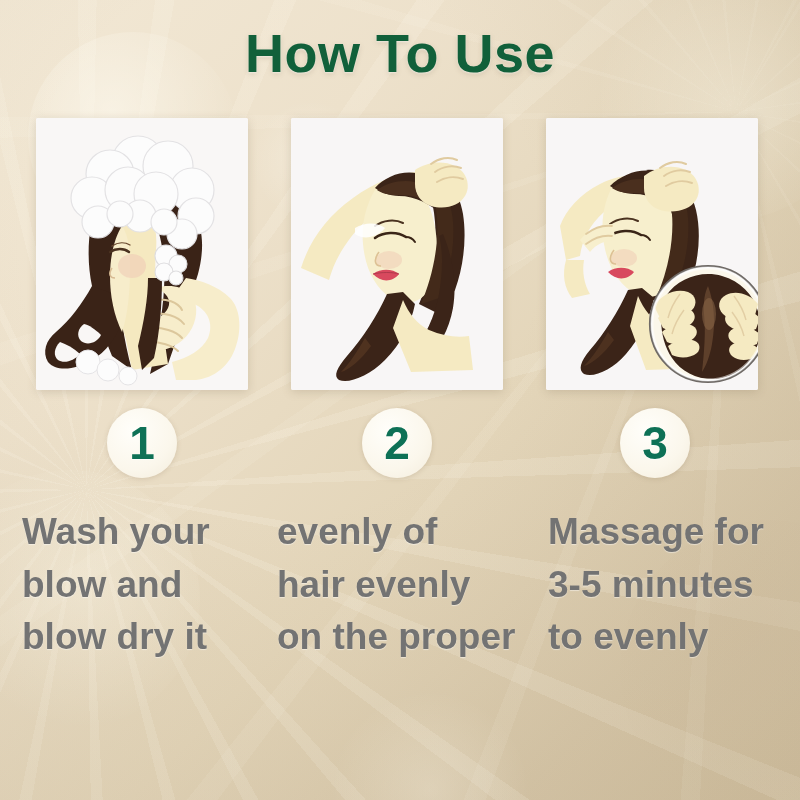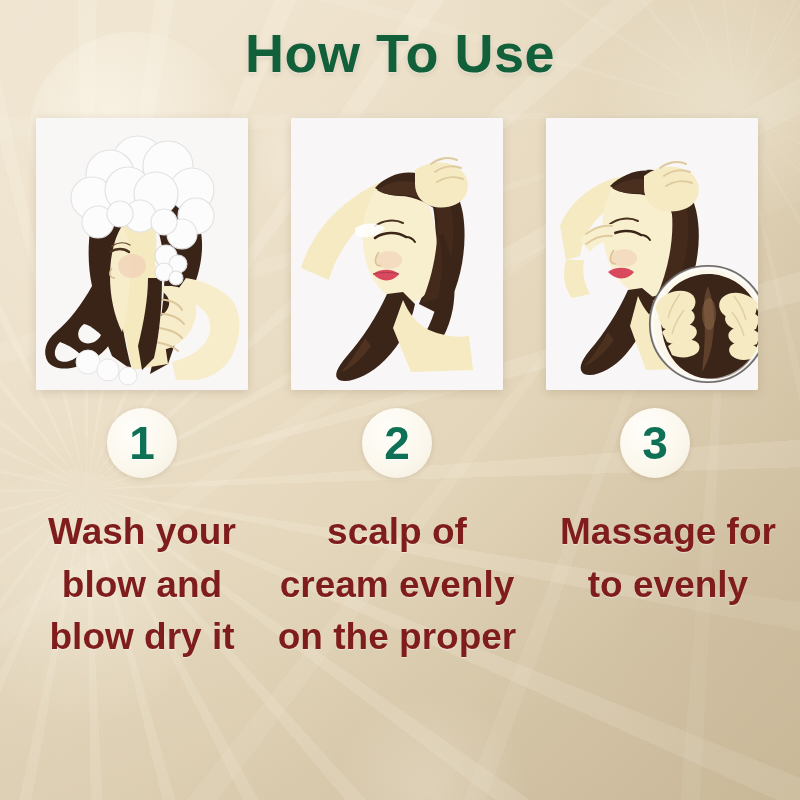--- a/index.html
+++ b/index.html
@@ -97,25 +97,24 @@
     font-weight:700;
     color:#0E7156;
     line-height:1;
     text-shadow:0 1px 0 rgba(255,255,255,.7);
   }
 
   .caption {
     position:absolute;
     top:506px;
     width:240px;
-    text-align:center;
     font-size:37px;
     font-weight:600;
     line-height:1.42;
-    color:#7f1d1d;
+    color:#737373;
     text-shadow:0 1px 1px rgba(255,255,255,.45);
   }
   #caption-1 { left:22px; }
   #caption-2 { left:277px; }
   #caption-3 { left:548px; }
   .caption .cap-line { display:block; white-space:nowrap; }
 </style>
 </head>
 <body>
 
@@ -318,22 +317,23 @@
   <div class="step-circle" id="step-circle-3">
     <span class="step-num">3</span>
   </div>
 
   <div class="caption" id="caption-1">
       <span class="cap-line">Wash your</span>
       <span class="cap-line">blow and</span>
       <span class="cap-line">blow dry it</span>
     </div>
   <div class="caption" id="caption-2">
-      <span class="cap-line">scalp of</span>
-      <span class="cap-line">cream evenly</span>
+      <span class="cap-line">evenly of</span>
+      <span class="cap-line">hair evenly</span>
       <span class="cap-line">on the proper</span>
     </div>
   <div class="caption" id="caption-3">
       <span class="cap-line">Massage for</span>
+      <span class="cap-line">3-5 minutes</span>
       <span class="cap-line">to evenly</span>
     </div>
 
 </div>
 
 </body></html>

